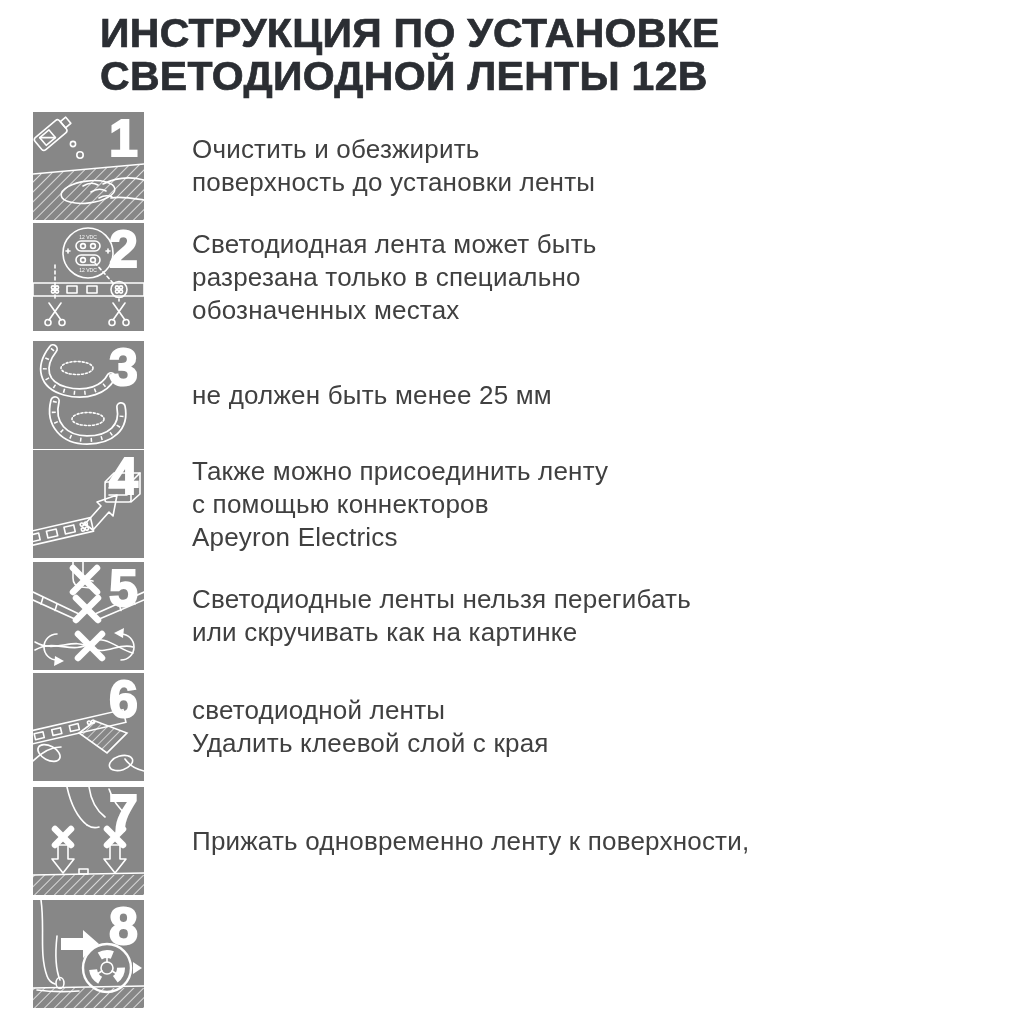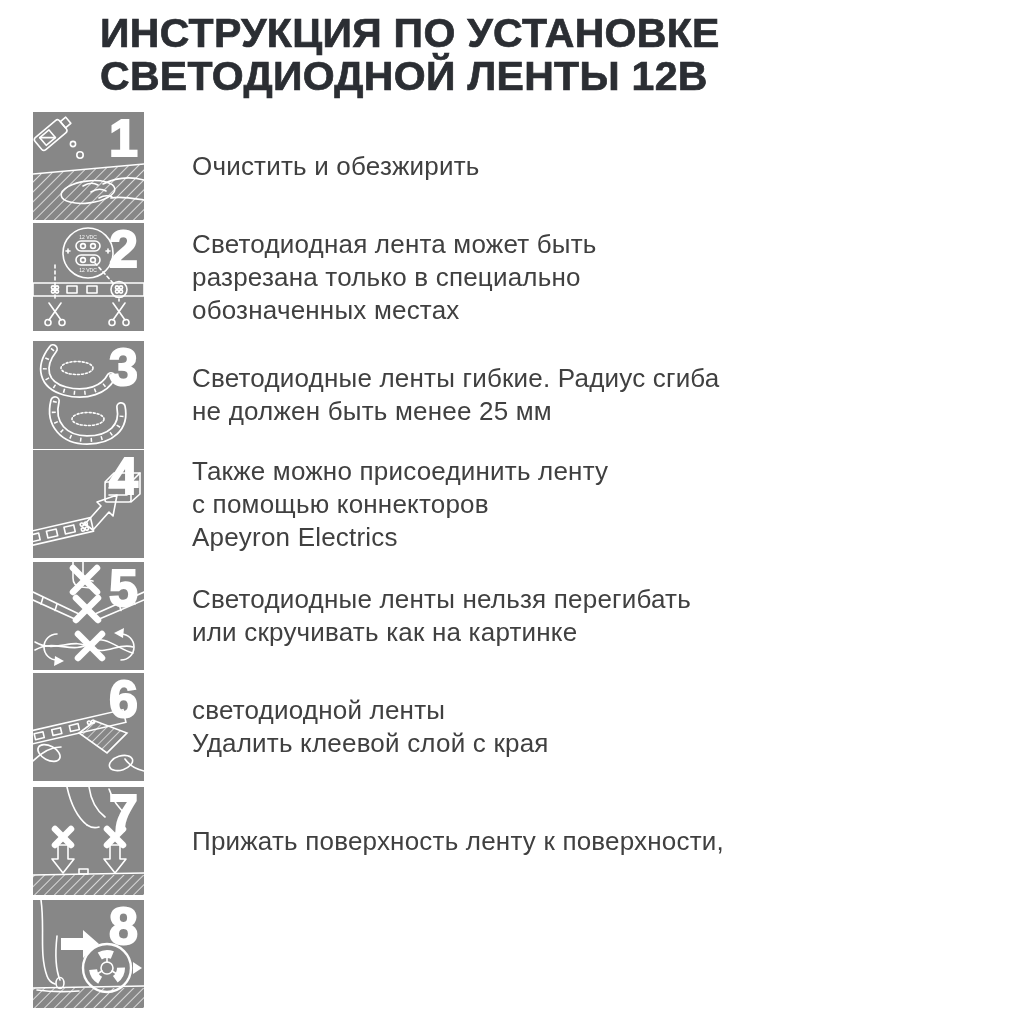--- a/index.html
+++ b/index.html
@@ -52,20 +52,21 @@
         <path class="ic" d="M111,68 C96,64 82,66 70,72"></path>
         <path class="ic" d="M111,88 C98,86 88,84 78,86"></path>
         <path class="ic" d="M50,74 q8,-5 15,-1"></path>
         <path class="ic" d="M58,80 q8,-5 15,-1"></path>
         <path class="ic" d="M66,86 q7,-4 13,-1"></path>
       </svg>
       <div class="num">1</div>
     </div>
     <div class="txt">
       <div>Очистить и обезжирить</div>
+      <div>поверхность до установки ленты</div>
     </div>
   </div>
 
   <div class="step s2">
     <div class="ibox">
       <svg viewBox="0 0 111 108">
         <circle class="ic" cx="55" cy="30" r="25"></circle>
         <rect class="ic" x="43" y="18" width="24" height="10" rx="5"></rect>
         <circle class="ic" cx="50" cy="23" r="2.4"></circle>
           <circle class="ic" cx="60" cy="23" r="2.4"></circle>
@@ -121,21 +122,20 @@
         <path d="M20,8 C6,26 10,44 32,50 C54,56 72,48 78,36" stroke="#fff" stroke-width="4" fill="none" stroke-dasharray="1.5 9"></path>
         <ellipse class="ic" cx="44" cy="27" rx="16" ry="6.5" stroke-dasharray="2 2" stroke-width="1"></ellipse>
         <path d="M22,60 C16,84 32,99 54,99 C78,99 92,86 88,66" stroke="#fff" stroke-width="10" fill="none" stroke-linecap="round"></path>
         <path d="M22,60 C16,84 32,99 54,99 C78,99 92,86 88,66" stroke="#878787" stroke-width="6.5" fill="none" stroke-linecap="round"></path>
         <path d="M22,60 C16,84 32,99 54,99 C78,99 92,86 88,66" stroke="#fff" stroke-width="4" fill="none" stroke-dasharray="1.5 9"></path>
         <ellipse class="ic" cx="55" cy="78" rx="16" ry="6.5" stroke-dasharray="2 2" stroke-width="1"></ellipse>
       </svg>
       <div class="num">3</div>
     </div>
     <div class="txt">
-      <div>Светодиодные ленты гибкие. Радиус сгиба</div>
       <div>не должен быть менее 25 мм</div>
     </div>
   </div>
 
   <div class="step s4">
     <div class="ibox">
       <svg viewBox="0 0 111 108">
         <g transform="rotate(-13 30 82)">
           <rect class="ic" x="-12" y="74" width="72" height="14"></rect>
           <rect class="ic" x="-4" y="77.5" width="10" height="7"></rect>
@@ -244,21 +244,21 @@
         <path class="ic" d="M25,58 L35,58 L35,72 L41,72 L30,86 L19,72 L25,72 Z"></path>
         <path class="ic" d="M77,58 L87,58 L87,72 L93,72 L82,86 L71,72 L77,72 Z"></path>
         <line class="xmark" x1="22" y1="42" x2="38" y2="58" stroke-width="5.5"></line>
         <line class="xmark" x1="38" y1="42" x2="22" y2="58" stroke-width="5.5"></line>
         <line class="xmark" x1="74" y1="42" x2="90" y2="58" stroke-width="5.5"></line>
         <line class="xmark" x1="90" y1="42" x2="74" y2="58" stroke-width="5.5"></line>
       </svg>
       <div class="num">7</div>
     </div>
     <div class="txt">
-      <div>Прижать поверхность ленту к поверхности,</div>
+      <div>Прижать одновременно ленту к поверхности,</div>
     </div>
   </div>
 
   <div class="step s8">
     <div class="ibox">
       <svg viewBox="0 0 111 108">
         <defs>
             <pattern id="p8" width="7" height="7" patternUnits="userSpaceOnUse" patternTransform="rotate(45)">
           <line x1="0" y1="0" x2="0" y2="7" stroke="#fff" stroke-width="1.4"></line>
             </pattern>

